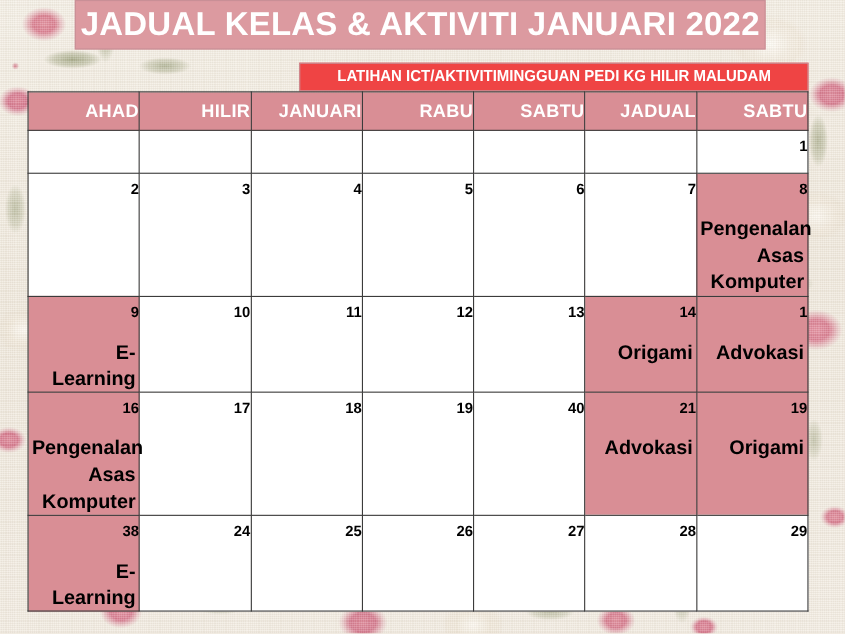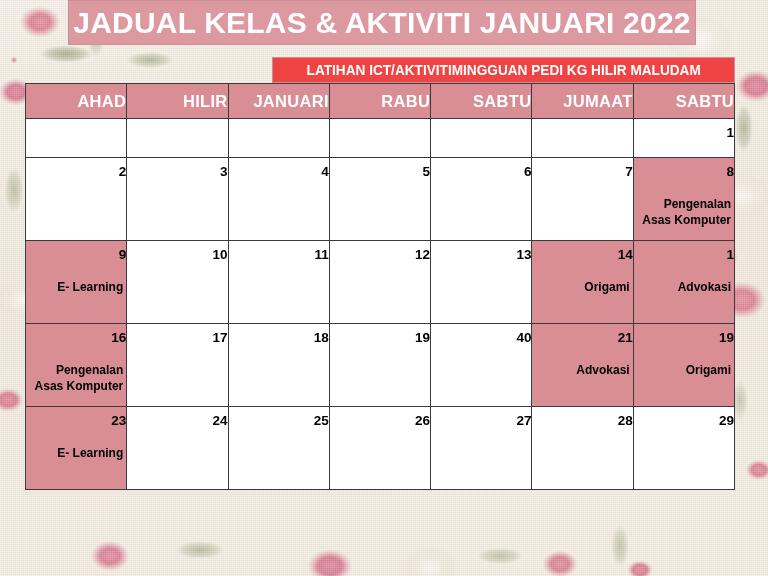--- a/index.html
+++ b/index.html
@@ -149,21 +149,21 @@
   #calendar td .daynum {
     display: block;
     font-size: 13.5px;
     font-weight: bold;
     color: #000000;
     line-height: 1.1;
   }
   #calendar td .event {
     display: block;
     margin-top: 16px;
-    font-size: 12px;
+    font-size: 18px;
     font-weight: bold;
     color: #000000;
     line-height: 1.35;
     padding: 0 3px;
   }
   #calendar td .event:empty { display: none; }
 </style>
 </head>
 <body>
 
@@ -178,21 +178,21 @@
 </div>
 
 <table id="calendar">
   <thead>
     <tr id="day-header-row">
         <th>AHAD</th>
         <th>HILIR</th>
         <th>JANUARI</th>
         <th>RABU</th>
         <th>SABTU</th>
-        <th>JUMAAT</th>
+        <th>JADUAL</th>
         <th>SABTU</th>
       </tr>
   </thead>
   <tbody id="calendar-body">
       <tr>
         <td class="short empty"></td>
         <td class="short empty"></td>
         <td class="short empty"></td>
         <td class="short empty"></td>
         <td class="short empty"></td>
@@ -272,21 +272,21 @@
           <span class="daynum">21</span>
           <span class="event">Advokasi</span>
         </td>
         <td class="highlight">
           <span class="daynum">19</span>
           <span class="event">Origami</span>
         </td>
       </tr>
       <tr>
         <td class="highlight">
-          <span class="daynum">23</span>
+          <span class="daynum">38</span>
           <span class="event">E- Learning</span>
         </td>
         <td>
           <span class="daynum">24</span>
         </td>
         <td>
           <span class="daynum">25</span>
         </td>
         <td>
           <span class="daynum">26</span>

